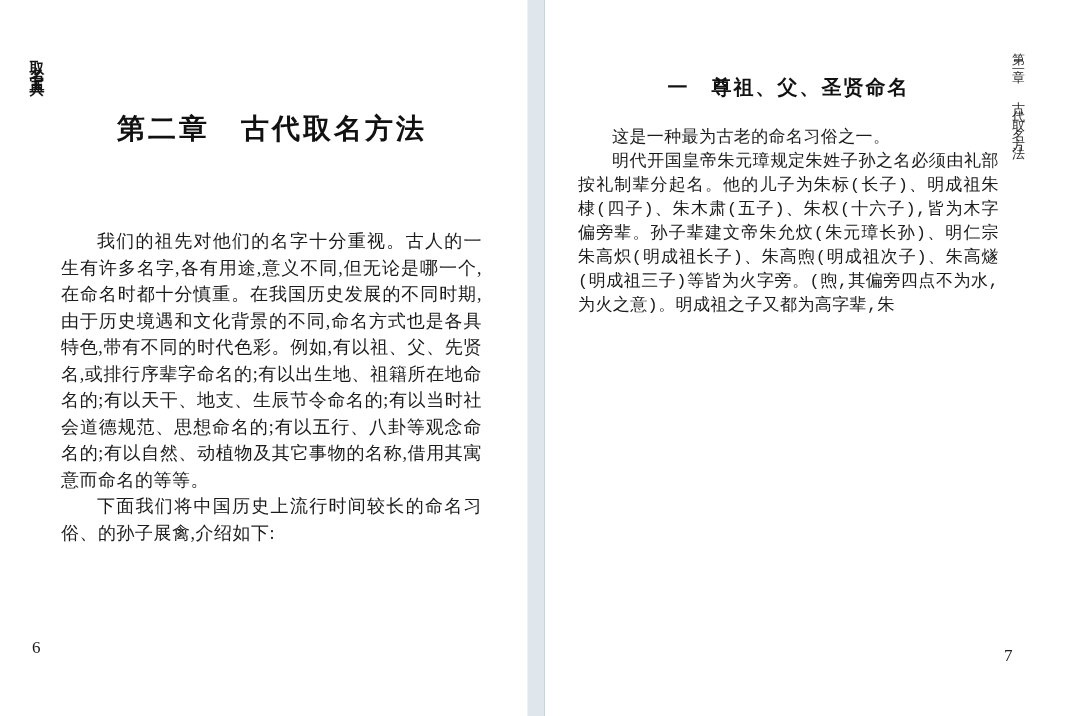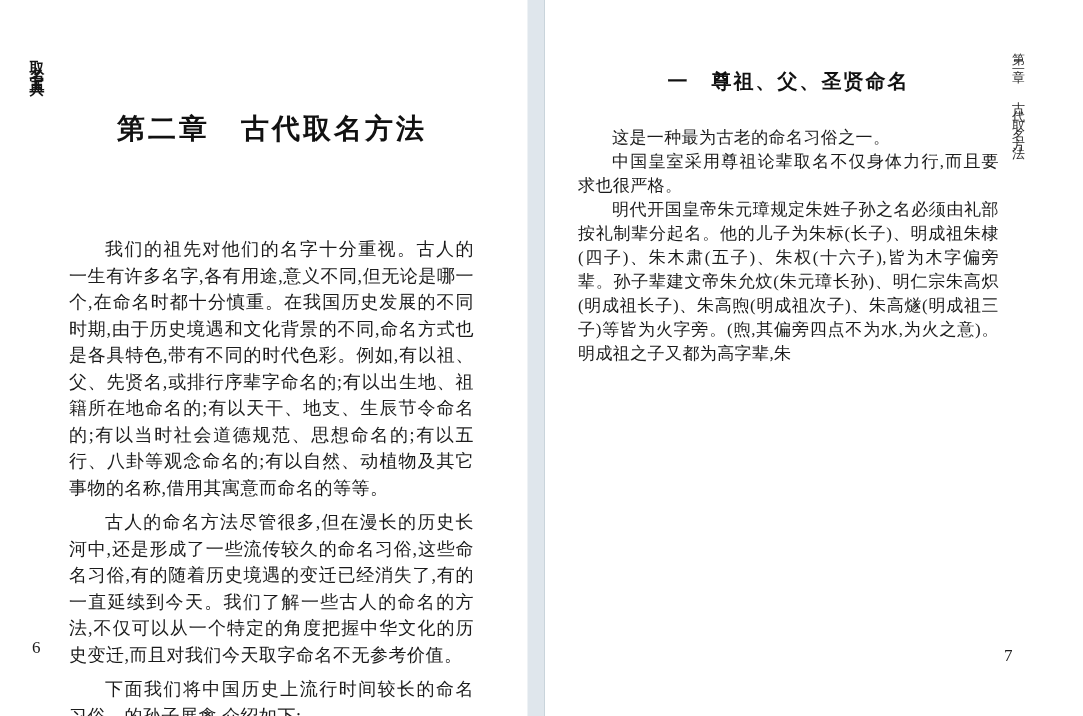--- a/index.html
+++ b/index.html
@@ -61,57 +61,58 @@
     font-family: "Liberation Sans", sans-serif;
     font-weight: bold;
     font-size: 28px;
     letter-spacing: 3px;
     color: #111111;
     white-space: nowrap;
   }
   .section-title {
     position: absolute;
     left: 578px;
-    top: 68px;
+    top: 74px;
     width: 421px;
     text-align: center;
     font-family: "Liberation Sans", sans-serif;
     font-weight: bold;
     font-size: 20px;
     letter-spacing: 2px;
     color: #111111;
     white-space: nowrap;
   }
   .body-left {
     position: absolute;
     left: 61px;
     top: 228px;
     width: 421px;
   }
   .body-left p {
-    margin: 8px;
+    margin: 0;
     text-indent: 2em;
     text-align: justify;
     font-size: 18px;
     line-height: 26.5px;
     letter-spacing: 0.5px;
   }
   .body-right {
     position: absolute;
     left: 578px;
     top: 126px;
     width: 421px;
   }
   .body-right p {
     margin: 0;
     text-indent: 2em;
     text-align: justify;
     font-size: 17px;
     line-height: 24px;
     letter-spacing: 0.4px;
+    font-family: Liberation Mono, monospace;
   }
   .page-number {
     position: absolute;
     font-size: 17px;
     color: #1b1b1b;
   }
   .page-number.left  { left: 32px;  top: 638px; }
   .page-number.right { left: 1004px; top: 646px; }
 </style>
 </head>
@@ -119,35 +120,33 @@
 
 <div id="scan">
 
   <div>
     <div class="v-label-left">取名宝典</div>
 
     <div class="chapter-title">第二章　古代取名方法</div>
 
     <div class="body-left">
       <p>我们的祖先对他们的名字十分重视。古人的一生有许多名字,各有用途,意义不同,但无论是哪一个,在命名时都十分慎重。在我国历史发展的不同时期,由于历史境遇和文化背景的不同,命名方式也是各具特色,带有不同的时代色彩。例如,有以祖、父、先贤名,或排行序辈字命名的;有以出生地、祖籍所在地命名的;有以天干、地支、生辰节令命名的;有以当时社会道德规范、思想命名的;有以五行、八卦等观念命名的;有以自然、动植物及其它事物的名称,借用其寓意而命名的等等。</p>
-      <p>古人的命名方法尽管很多,但在漫长的历史长河中,还是形成了一些流传较久的命名习俗,这些命名习俗,有的随着历史境遇的变迁已经消失了,有的一直延续到今天。我们了解一些古人的命名的方法,不仅可以从一个特定的角度把握中华文化的历史变迁,而且对我们今天取字命名不无参考价值。</p>
       <p>下面我们将中国历史上流行时间较长的命名习俗、的孙子展禽,介绍如下:</p>
     </div>
 
     <div class="page-number left">6</div>
   </div>
 
   <div class="gutter"></div>
 
   <div>
     <div class="section-title">一　尊祖、父、圣贤命名</div>
 
     <div class="body-right">
       <p>这是一种最为古老的命名习俗之一。</p>
-      <p>中国皇室采用尊祖论辈取名不仅身体力行,而且要求也很严格。</p>
       <p>明代开国皇帝朱元璋规定朱姓子孙之名必须由礼部按礼制辈分起名。他的儿子为朱标(长子)、明成祖朱棣(四子)、朱木肃(五子)、朱权(十六子),皆为木字偏旁辈。孙子辈建文帝朱允炆(朱元璋长孙)、明仁宗朱高炽(明成祖长子)、朱高煦(明成祖次子)、朱高燧(明成祖三子)等皆为火字旁。(煦,其偏旁四点不为水,为火之意)。明成祖之子又都为高字辈,朱</p>
     </div>
 
     <div class="v-label-right">第二章　古代取名方法</div>
 
     <div class="page-number right">7</div>
   </div>
 
 </div>
 

